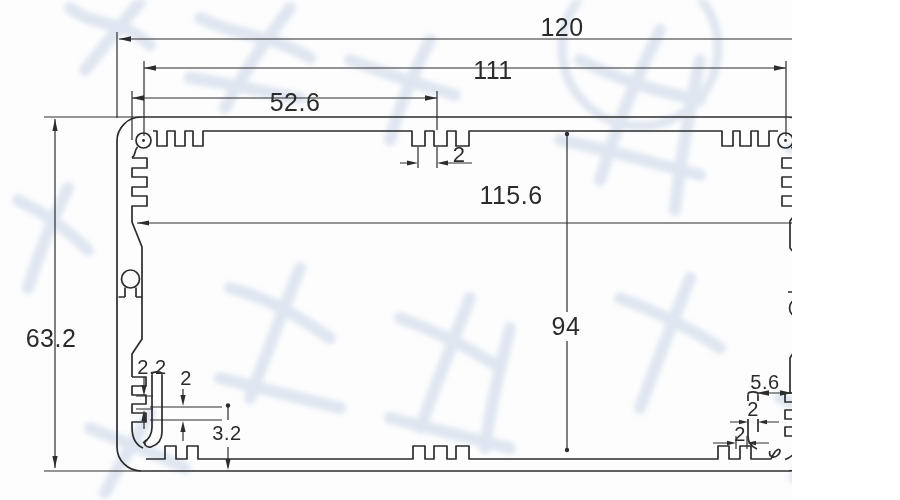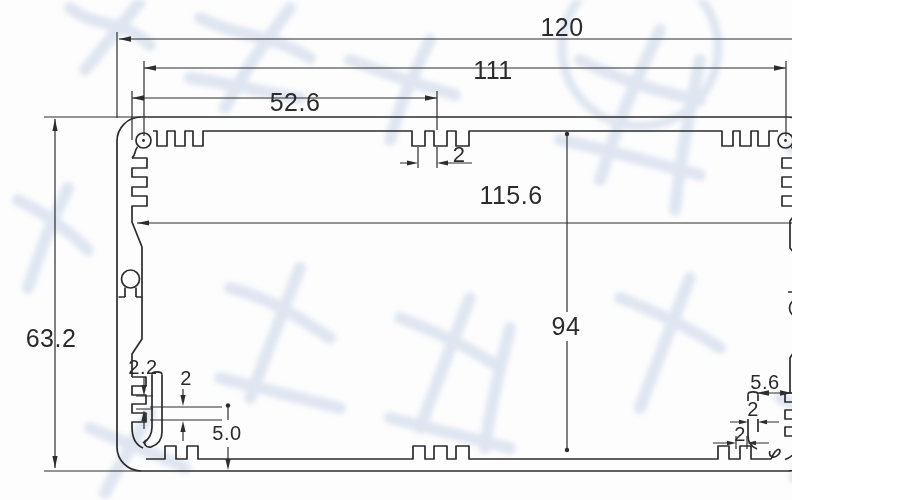--- a/index.html
+++ b/index.html
@@ -139,20 +139,20 @@
     </g>
   </svg>
 
   <span class="dim big" style="left:562px;top:27px;">120</span>
   <span class="dim big" style="left:445px;top:70px;margin-left:48px;">111</span>
   <span class="dim big" style="left:295px;top:102px;">52.6</span>
   <span class="dim mid" style="left:459px;top:155px;">2</span>
   <span class="dim big" style="left:511px;top:195px;">115.6</span>
   <span class="dim big" style="left:566px;top:326px;">94</span>
   <span class="dim big" style="left:51px;top:303px;margin-top:35px;">63.2</span>
-  <span class="dim small" style="left:143px;top:367px;">2.2</span>
+  <span class="dim small" style="left:152px;top:367px;">2.2</span>
   <span class="dim small" style="left:186px;top:378px;">2</span>
-  <span class="dim small" style="left:227px;top:433px;">5.0</span>
+  <span class="dim small" style="left:227px;top:433px;">3.2</span>
   <span class="dim small" style="left:765px;top:382px;">5.6</span>
   <span class="dim small" style="left:753px;top:409px;">2</span>
   <span class="dim small" style="left:740px;top:434px;">2</span>
 
 </div>
 
 </body></html>

